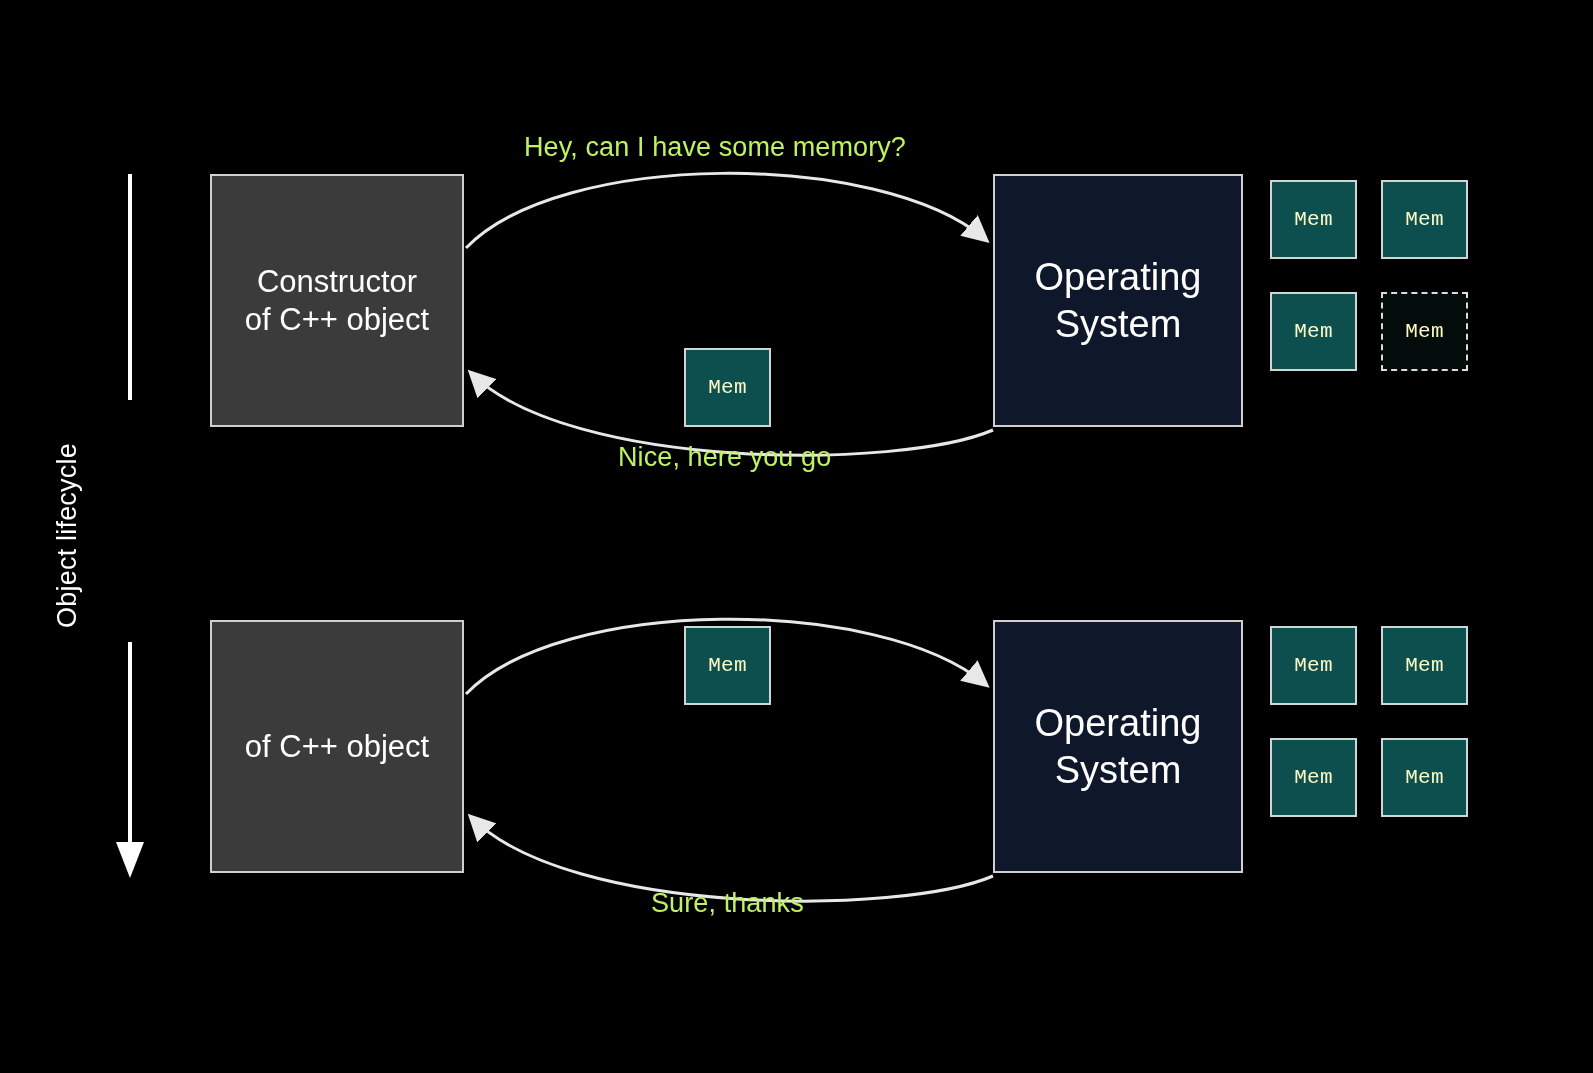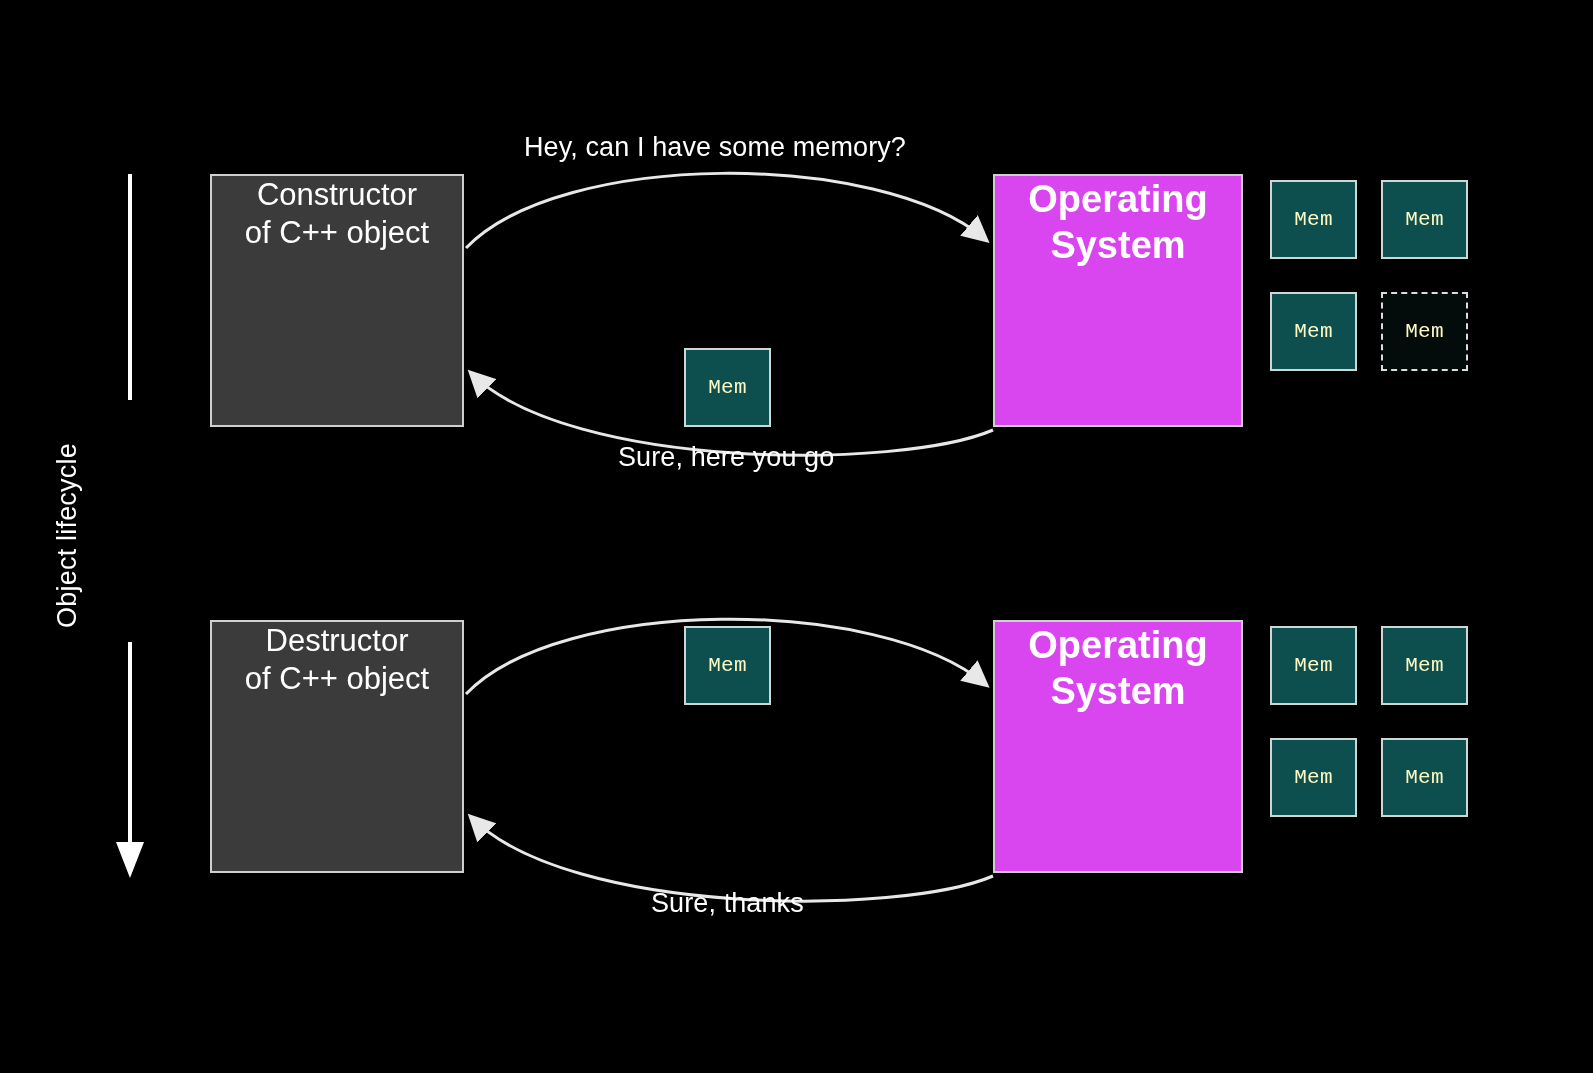--- a/index.html
+++ b/index.html
@@ -35,28 +35,28 @@
     transform-origin: center center;
     white-space: nowrap;
   }
 
   
   .proc-box {
     position: absolute;
     box-sizing: border-box;
     border: 2px solid #cfcfcf;
     display: flex;
-    align-items: flex-start;
+    align-items: center;
     justify-content: center;
     text-align: center;
     color: #ffffff;
     line-height: 1.22;
   }
   .box-gray  { background: #3b3b3b; font-size: 31px; }
-  .box-olive { background: #d946ef; font-size: 38px; font-weight: bold; }
+  .box-olive { background: #0f172a; font-size: 38px; }
 
   
   .mem {
     position: absolute;
     box-sizing: border-box;
     background: #0d4f4f;
     border: 2px solid #cfd6d6;
     display: flex;
     align-items: center;
     justify-content: center;
@@ -66,21 +66,21 @@
     font-family: Liberation Mono, monospace;
   }
   .mem.empty {
     background: #040b0b;
     border: 2px dashed #dcdcdc;
   }
 
   
   .speech {
     position: absolute;
-    color: #ffffff;
+    color: #bef264;
     font-size: 27px;
     white-space: nowrap;
     letter-spacing: 0.1px;
   }
 
   
   #arrows {
     position: absolute;
     left: 0; top: 0;
     width: 1593px;
@@ -121,37 +121,36 @@
     <div>
       <div>Constructor</div>
       <div>of C++ object</div>
     </div>
   </div>
 
   <div class="speech" style="left:524px; top:132px;">Hey, can I have some memory?</div>
 
   <div class="mem" style="left:684px; top:348px; width:87px; height:79px;">Mem</div>
 
-  <div class="speech" style="left:618px; top:442px;">Sure, here you go</div>
+  <div class="speech" style="left:618px; top:442px;">Nice, here you go</div>
 
   <div class="proc-box box-olive" style="left:993px; top:174px; width:250px; height:253px;">
     <div>
       <div>Operating</div>
       <div>System</div>
     </div>
   </div>
 
   <div class="mem" style="left:1270px; top:180px; width:87px; height:79px;">Mem</div>
   <div class="mem" style="left:1381px; top:180px; width:87px; height:79px;">Mem</div>
   <div class="mem" style="left:1270px; top:292px; width:87px; height:79px;">Mem</div>
   <div class="mem empty" style="left:1381px; top:292px; width:87px; height:79px;">Mem</div>
 
   <div class="proc-box box-gray" style="left:210px; top:620px; width:254px; height:253px;">
     <div>
-      <div>Destructor</div>
       <div>of C++ object</div>
     </div>
   </div>
 
 
   <div class="mem" style="left:684px; top:626px; width:87px; height:79px;">Mem</div>
 
   <div class="speech" style="left:651px; top:888px;">Sure, thanks</div>
 
   <div class="proc-box box-olive" style="left:993px; top:620px; width:250px; height:253px;">

